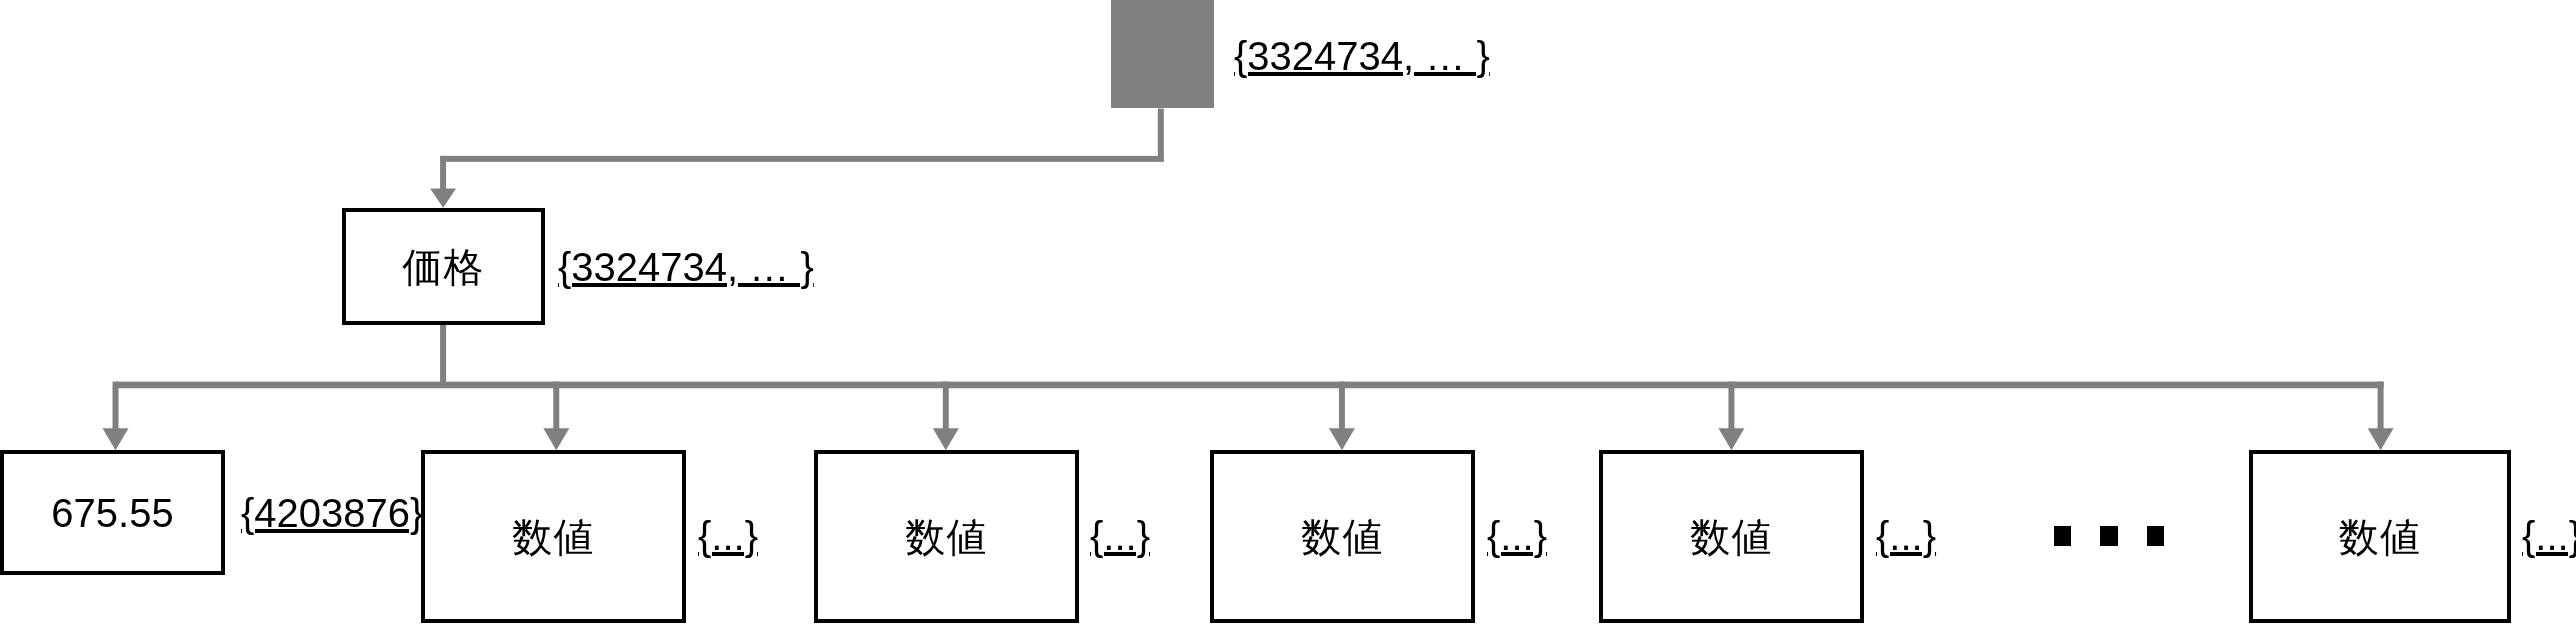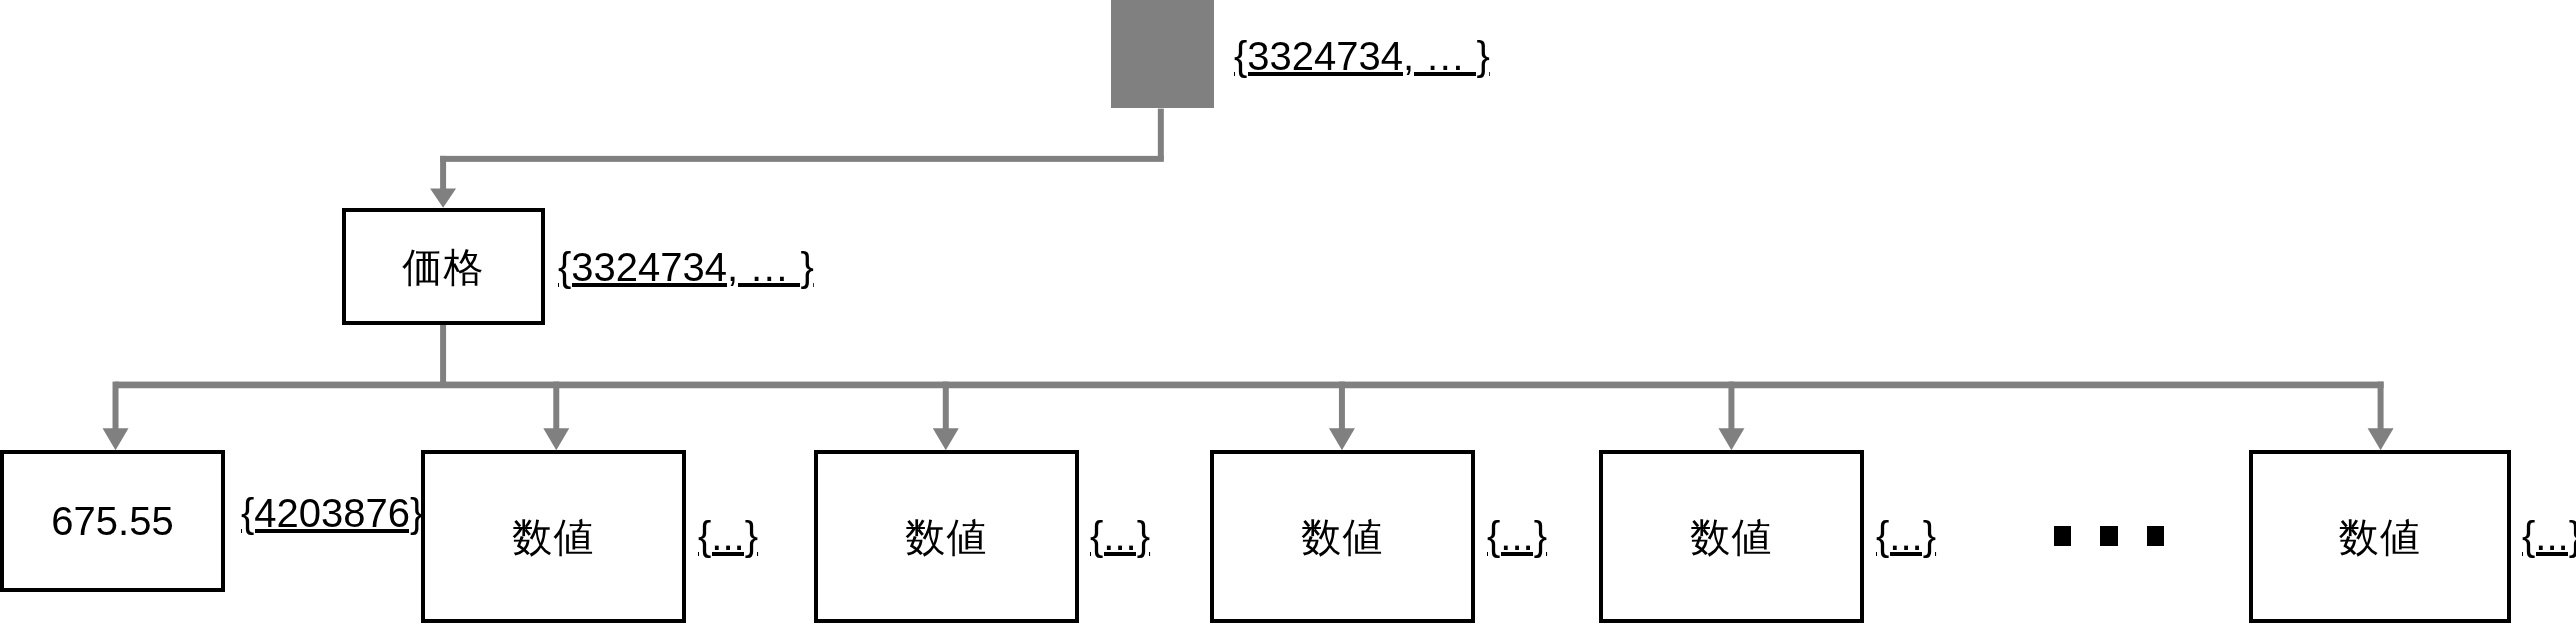--- a/index.html
+++ b/index.html
@@ -112,21 +112,21 @@
   <div class="node node-filled" style="left:1111px; top:-0.7px; width:103px; height:109px;">
     <span></span>
   </div>
   <div class="side-label" style="left:1234px; top:36px; height:40px;">{3324734, … }</div>
 
   <div class="node node-outline node-label-jp" style="left:342px; top:208px; width:203px; height:117px;">
     <span>価格</span>
   </div>
   <div class="side-label" style="left:558px; top:247px; height:40px;">{3324734, … }</div>
 
-  <div class="node node-outline node-label-num" style="left:0px; top:450px; width:225px; height:142px;align-items:center;">
+  <div class="node node-outline node-label-num" style="left:0px; top:450px; width:225px; height:125px;align-items:center;">
     <span>675.55</span>
   </div>
   <div class="side-label" style="left:241px; top:493px; height:40px;">{4203876}</div>
 
   <div class="node node-outline node-label-jp" style="left:421px; top:450px; width:265px; height:173px;">
     <span>数値</span>
   </div>
   <div class="side-label" style="left:698px; top:516px; height:40px;">{...}</div>
 
   <div class="node node-outline node-label-jp" style="left:814px; top:450px; width:265px; height:173px;">

